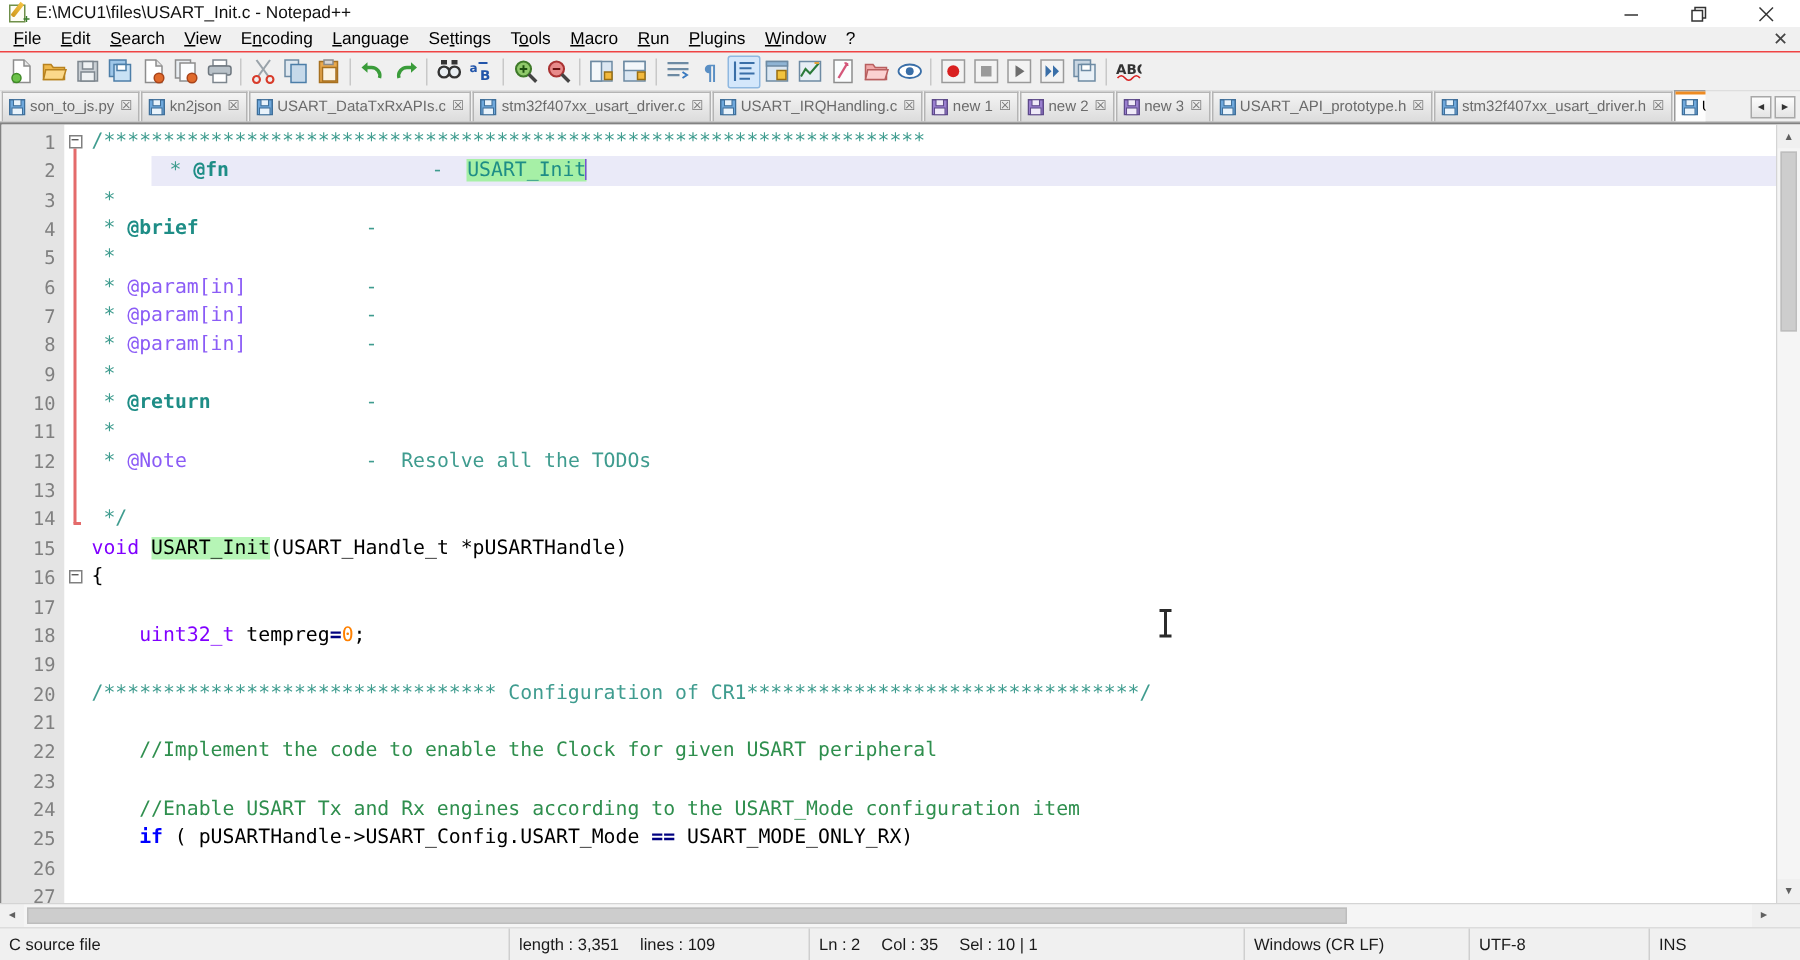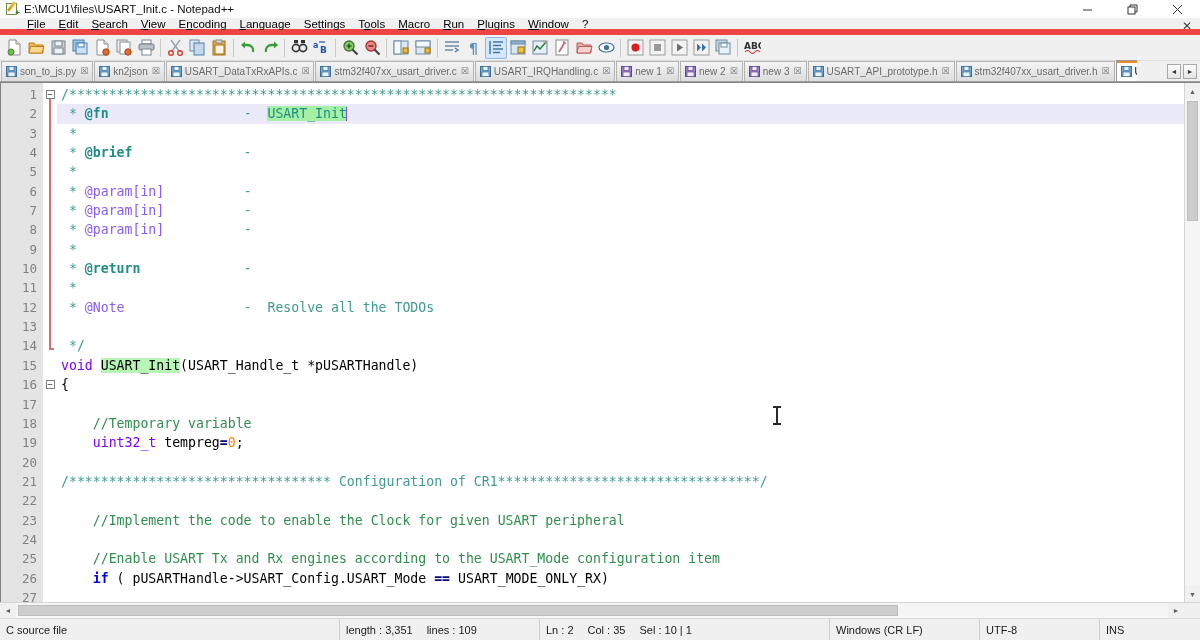--- a/index.html
+++ b/index.html
@@ -63,23 +63,23 @@
     display: flex; align-items: center; justify-content: center;
     font-size: 11px; color: #333;
   }
   .winbtn svg { display: block; }
 
   
   .menubar {
     height: 17px; min-height: 17px;
     background: #f0f0f0;
     display: flex; align-items: center;
-    padding-left: 21px;
-    position: relative;
-    border-bottom: 6px solid #ef4444;
+    padding-left: 3px;
+    position: relative;
+    border-bottom: 1px solid #ef4444;
   }
   .menuitem {
     font-size: 11.5px; color: #000;
     padding: 1px 7px 1px 6px;
     white-space: nowrap; cursor: default;
     line-height: 14px;
   }
   .menuitem u { text-decoration: underline; }
   .doc-close-x {
     position: absolute; right: 8px; top: 0px;
@@ -234,20 +234,21 @@
     font-size: 13.2px;
   }
   .cline {
     height: 19.35px; line-height: 19.35px;
     white-space: pre;
     padding-left: 4px;
     position: relative;
   }
   .cline.current {
     background: #eaeaf8;
+    margin-left: 44px;
   }
   
   .c-comment  { color: #3f9c8f; }
   .c-comment2 { color: #2f8f4e; }
   .c-kw       { color: #8000ff; }
   .c-kw2      { color: #0000ff; font-weight: bold; }
   .c-doc      { color: #1e8d86; font-weight: bold; }
   .c-docp     { color: #8b5cf6; }
   .c-plain    { color: #000000; }
   .c-num      { color: #ff8000; }
@@ -822,21 +823,20 @@
         <div class="cline"><span class="c-comment"> * </span><span class="c-docp">@param[in]</span><span class="c-comment">          -</span></div>
         <div class="cline"><span class="c-comment"> *</span></div>
         <div class="cline"><span class="c-comment"> * </span><span class="c-doc">@return</span><span class="c-comment">             -</span></div>
         <div class="cline"><span class="c-comment"> *</span></div>
         <div class="cline"><span class="c-comment"> * </span><span class="c-docp">@Note</span><span class="c-comment">               -  Resolve all the TODOs</span></div>
         <div class="cline"></div>
         <div class="cline"><span class="c-comment"> */</span></div>
         <div class="cline"><span class="c-kw">void </span><span class="sel-green2">USART_Init</span><span class="c-plain">(USART_Handle_t *pUSARTHandle)</span></div>
         <div class="cline"><span class="c-plain">{</span></div>
         <div class="cline"></div>
-        <div class="cline"><span class="c-comment2">    //Temporary variable</span></div>
         <div class="cline"><span class="c-kw">    uint32_t </span><span class="c-plain">tempreg</span><span class="c-op">=</span><span class="c-num">0</span><span class="c-plain">;</span></div>
         <div class="cline"></div>
         <div class="cline"><span class="c-comment">/********************************* Configuration of CR1*********************************/</span></div>
         <div class="cline"></div>
         <div class="cline"><span class="c-comment2">    //Implement the code to enable the Clock for given USART peripheral</span></div>
         <div class="cline"></div>
         <div class="cline"><span class="c-comment2">    //Enable USART Tx and Rx engines according to the USART_Mode configuration item</span></div>
         <div class="cline"><span class="c-kw2">    if</span><span class="c-plain"> ( pUSARTHandle-&gt;USART_Config.USART_Mode </span><span class="c-op">==</span><span class="c-plain"> USART_MODE_ONLY_RX)</span></div>
       </div>
     <div class="vscroll">

